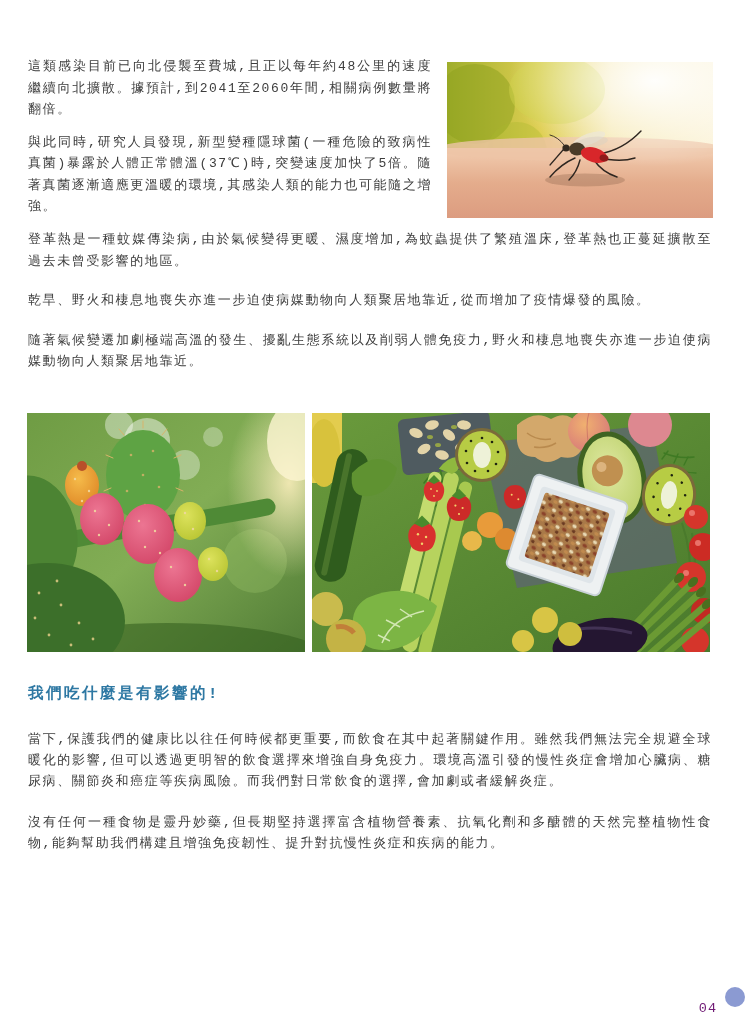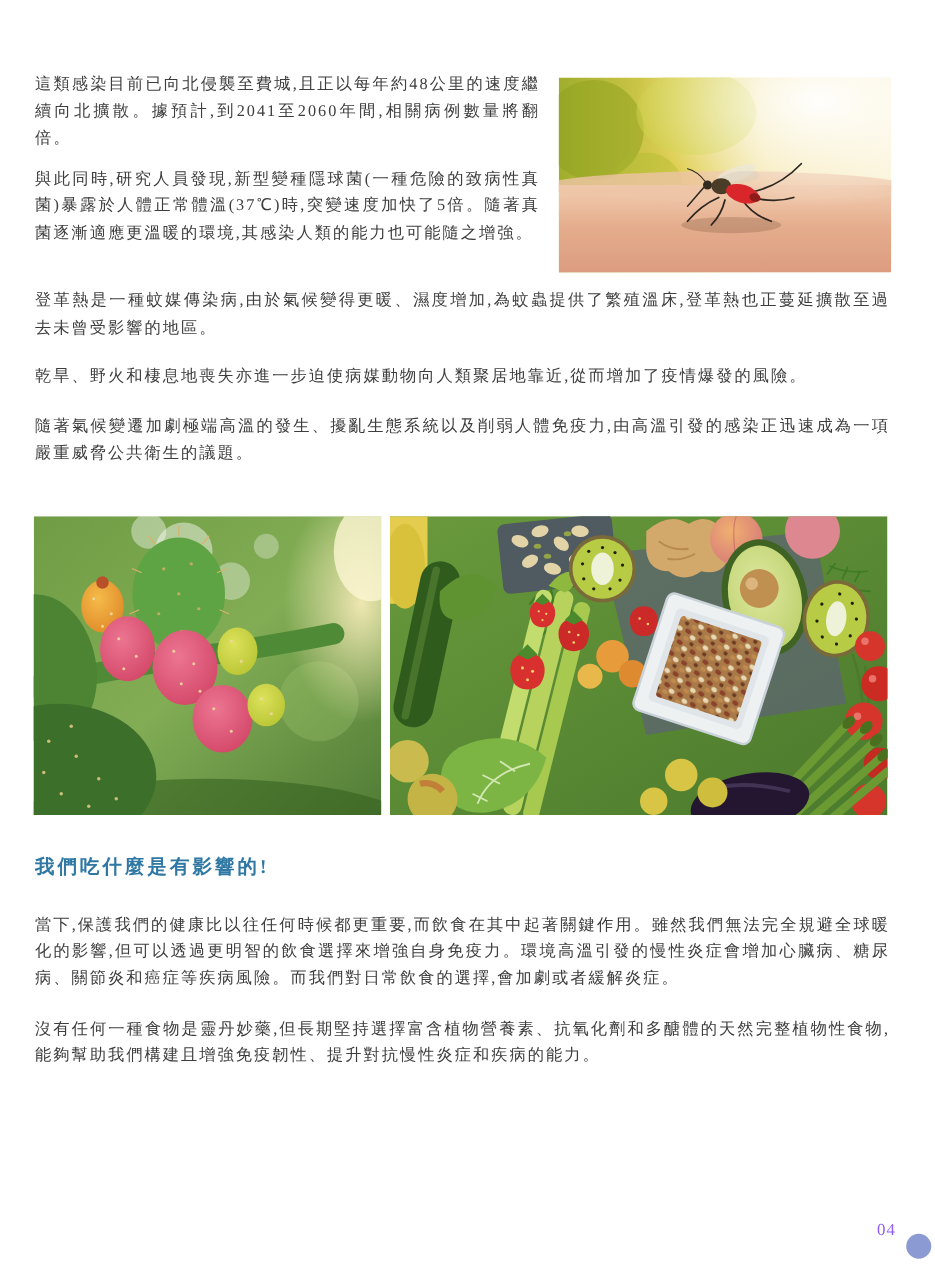--- a/index.html
+++ b/index.html
@@ -2,21 +2,21 @@
 <html lang="zh-Hant"><head>
 <meta charset="utf-8">
 <style>
   * { margin:0; padding:0; box-sizing:border-box; }
   html,body { background:#ffffff; }
   .page {
     position:relative;
     width:748px; height:1016px;
     background:#ffffff;
     overflow:hidden;
-    font-family:Liberation Serif, serif;
+    font-family:Liberation Mono, monospace;
     color:#3d3d3d;
   }
   .body-text {
     font-size:13px;
     line-height:21.5px;
     letter-spacing:1.6px;
     text-align:justify;
     color:#3d3d3d;
   }
   
@@ -34,22 +34,22 @@
   figure svg { display:block; }
   
   .section { position:absolute; left:28px; top:683px; width:684px; }
   .section h2 {
     font-size:15.5px; font-weight:bold; letter-spacing:2.5px;
     color:#2e78a3; margin-bottom:25px;
   }
   .section .body-text p { margin-bottom:20px; line-height:21px; }
   
   .footer-pageno {
-    position:absolute; right:31px; bottom:24px;
-    font-size:13.5px; letter-spacing:1px; color:#8b5cf6;margin-top:36px;
+    position:absolute; right:31px; bottom:0;
+    font-size:13.5px; letter-spacing:1px; color:#701a75;margin-top:36px;
   }
   .footer-dot {
     position:absolute; left:725px; top:987px;
     width:20px; height:20px; border-radius:50%;
     background:#8b9ad2;
   }
 </style>
 </head>
 <body>
 
@@ -101,21 +101,21 @@
       <circle cx="119" cy="86" r="3.6" fill="#332a20"></circle>
       <ellipse cx="130" cy="87" rx="8" ry="6.4" fill="#4b3c28"></ellipse>
       <ellipse cx="147" cy="93" rx="13.5" ry="7.2" fill="#d8262a" transform="rotate(16 147 93)"></ellipse>
       <ellipse cx="157" cy="96" rx="4.5" ry="3.4" fill="#8f1b1b" transform="rotate(16 157 96)"></ellipse>
     </svg>
   </figure>
 
   <div class="mid-paras body-text">
     <p>登革熱是一種蚊媒傳染病,由於氣候變得更暖、濕度增加,為蚊蟲提供了繁殖溫床,登革熱也正蔓延擴散至過去未曾受影響的地區。</p>
     <p>乾旱、野火和棲息地喪失亦進一步迫使病媒動物向人類聚居地靠近,從而增加了疫情爆發的風險。</p>
-    <p>隨著氣候變遷加劇極端高溫的發生、擾亂生態系統以及削弱人體免疫力,由高溫引發的感染正迅速成為一項嚴重威脅公共衛生的議題。</p>
+    <p>隨著氣候變遷加劇極端高溫的發生、擾亂生態系統以及削弱人體免疫力,野火和棲息地喪失亦進一步迫使病媒動物向人類聚居地靠近。</p>
   </div>
 
   <div class="photo-row">
 
     <figure class="fig-cactus" aria-label="仙人掌與仙人掌果實">
       <svg viewBox="0 0 278 239" width="278" height="239">
         <defs>
           <linearGradient id="cbg" x1="0" y1="0" x2="1" y2="1">
             <stop offset="0" stop-color="#6f9c44"></stop>
               <stop offset="0.5" stop-color="#82ad55"></stop>

